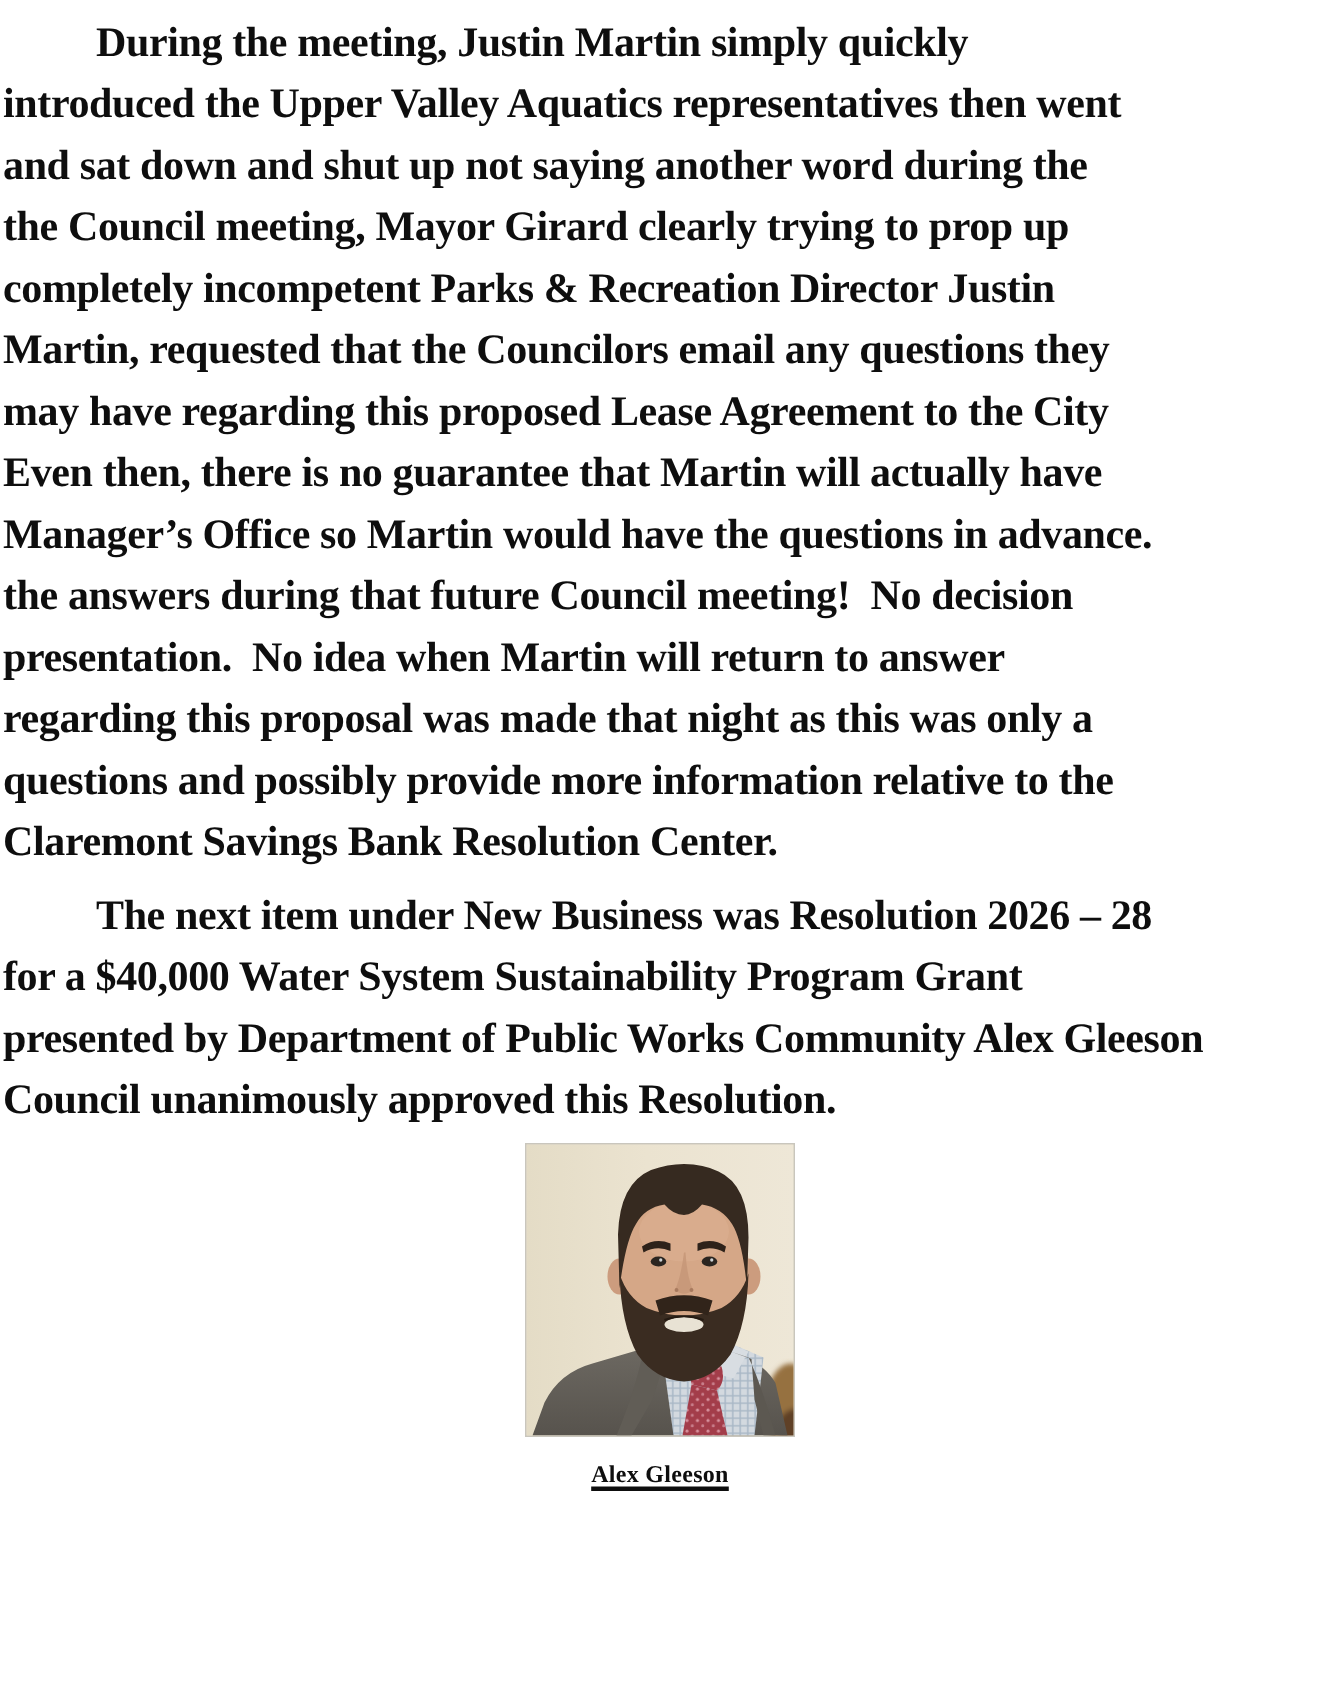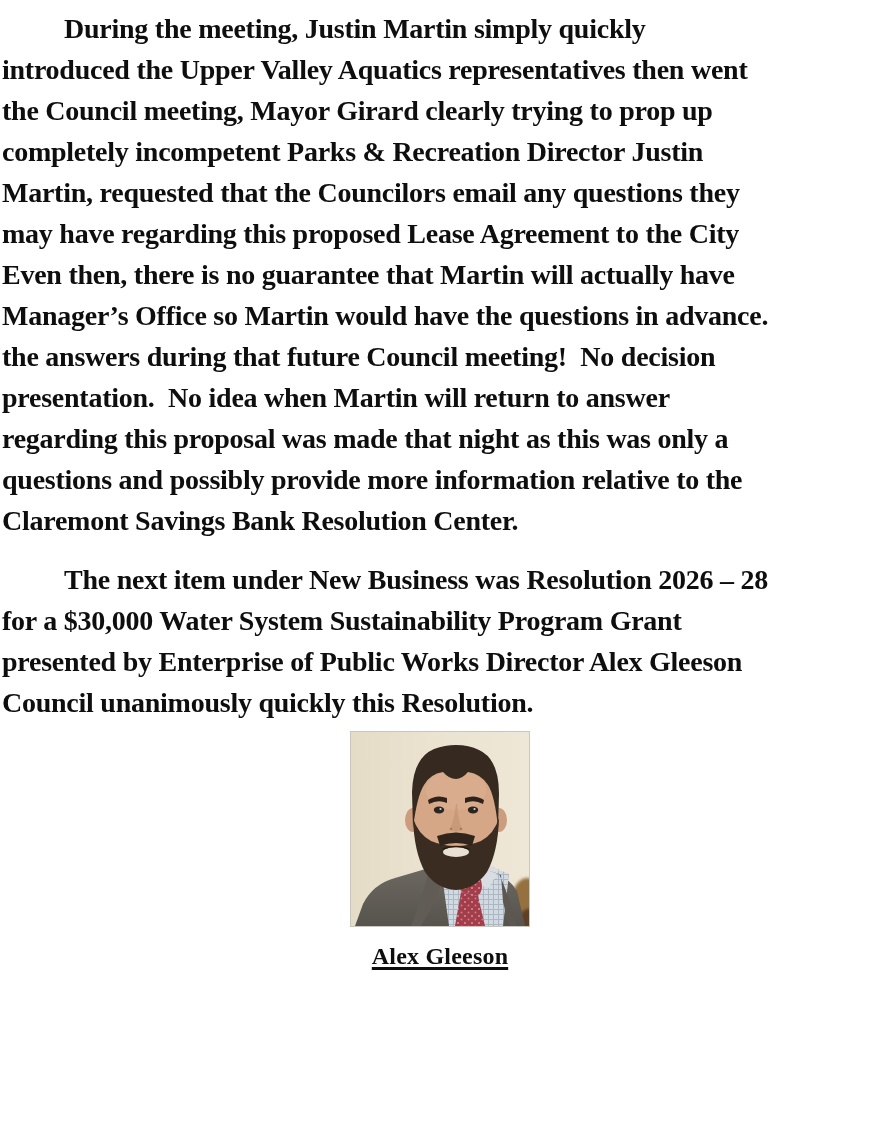--- a/index.html
+++ b/index.html
@@ -23,21 +23,21 @@
   .text-block {
     padding: 0 1px 0 2px;
   }
   .para {
     font-weight: bold;
     font-size: 28px;
     line-height: 41px;
     letter-spacing: -0.25px;
   }
   .para + .para {
-    margin-top: 18px;
+    margin-top: 8px;
   }
   .para .line {
     white-space: pre;       
   }
   .para .line:first-child {
     text-indent: 62px;
   }
   figure.portrait {
     margin: 8px 0 0 0;
     text-align: center;
@@ -46,53 +46,54 @@
     display: inline-block;
     width: 178px;
     height: 194px;
     border: 1px solid #c9c6bd;
     background: #e9e1cd;
     line-height: 0;
   }
   figcaption.photo-caption {
     margin-top: 13px;
     font-weight: bold;
-    font-size: 24px;
+    font-size: 16px;
     letter-spacing: 0.2px;
     text-decoration: underline;
     text-underline-offset: 3px;
     text-decoration-thickness: 2.5px;
   }
 </style>
 </head>
 <body>
 
 <main class="page">
 
   <section class="text-block">
     <div class="para">
         <div class="line">During the meeting, Justin Martin simply quickly</div>
         <div class="line">introduced the Upper Valley Aquatics representatives then went</div>
+        <div class="line">and sat down and shut up not saying another word during the</div>
         <div class="line">the Council meeting, Mayor Girard clearly trying to prop up</div>
         <div class="line">completely incompetent Parks &amp; Recreation Director Justin</div>
         <div class="line">Martin, requested that the Councilors email any questions they</div>
         <div class="line">may have regarding this proposed Lease Agreement to the City</div>
         <div class="line">Even then, there is no guarantee that Martin will actually have</div>
         <div class="line">Manager’s Office so Martin would have the questions in advance.</div>
         <div class="line">the answers during that future Council meeting!  No decision</div>
         <div class="line">presentation.  No idea when Martin will return to answer</div>
         <div class="line">regarding this proposal was made that night as this was only a</div>
         <div class="line">questions and possibly provide more information relative to the</div>
         <div class="line">Claremont Savings Bank Resolution Center.</div>
       </div>
     <div class="para">
         <div class="line">The next item under New Business was Resolution 2026 – 28</div>
-        <div class="line">for a $30,000 Water System Sustainability Program Grant</div>
-        <div class="line">presented by Enterprise of Public Works Director Alex Gleeson</div>
-        <div class="line">Council unanimously quickly this Resolution.</div>
+        <div class="line">for a $40,000 Water System Sustainability Program Grant</div>
+        <div class="line">presented by Department of Public Works Community Alex Gleeson</div>
+        <div class="line">Council unanimously approved this Resolution.</div>
       </div>
   </section>
 
   <figure class="portrait">
     <div class="photo-frame">
       <svg width="178" height="194" viewBox="0 0 178 194" xmlns="http://www.w3.org/2000/svg" role="img">
         <defs>
           <linearGradient id="wallg" x1="0" y1="0" x2="1" y2="0">
             <stop offset="0" stop-color="#e4dcc6"></stop>
             <stop offset="0.45" stop-color="#ebe3d0"></stop>

